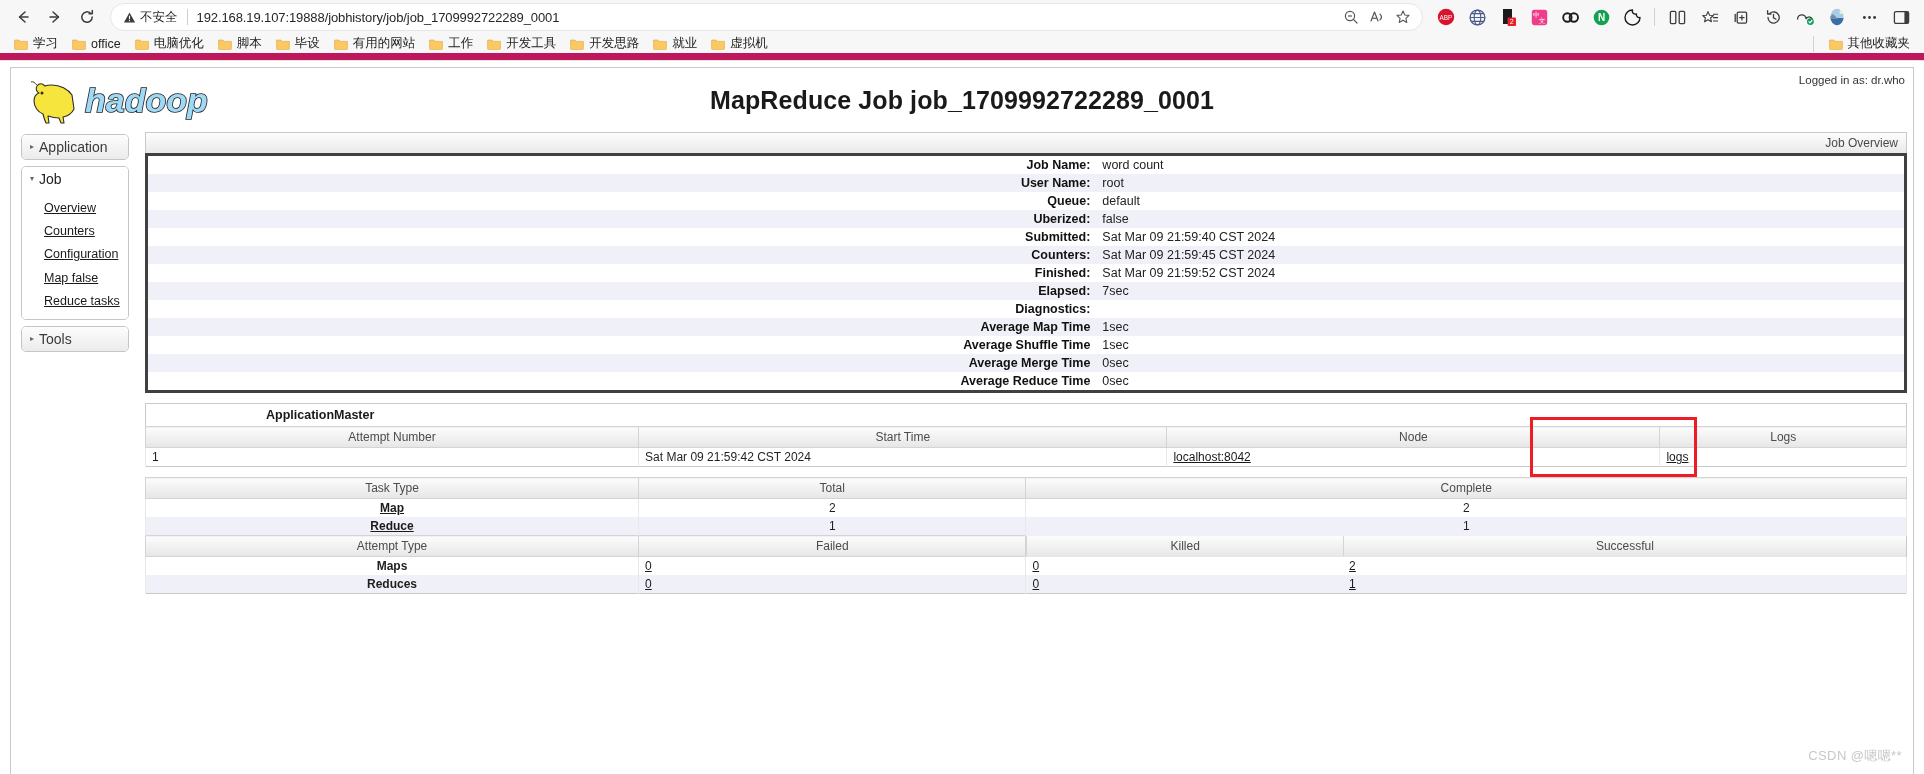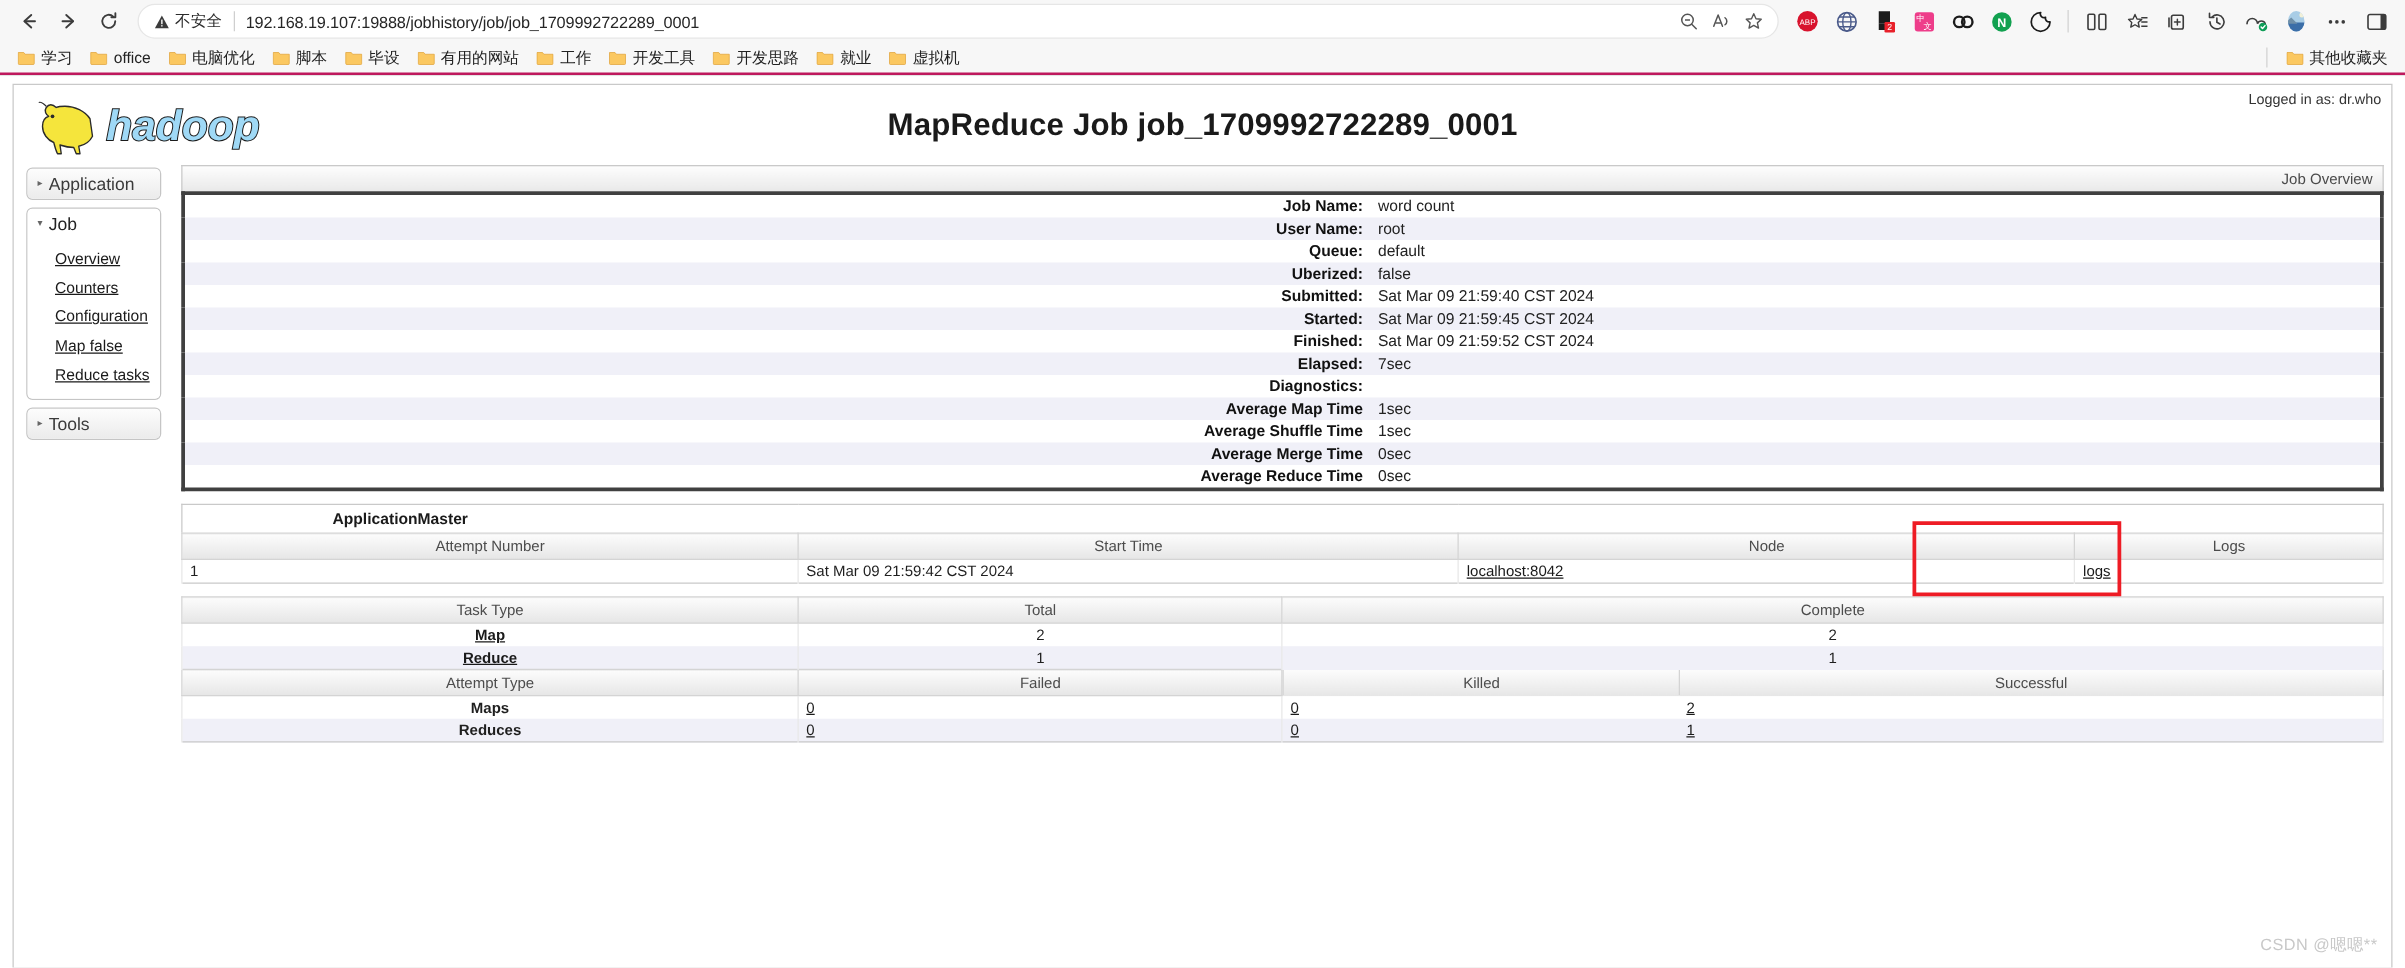--- a/index.html
+++ b/index.html
@@ -97,21 +97,21 @@
   }
 
   
   .bookmarks {
     height: 26px;
     display: flex;
     align-items: center;
     padding: 0 8px;
     gap: 2px;
     background: #f7f7f7;
-    border-bottom: 2px solid #be185d;
+    border-bottom: 7px solid #be185d;
     text-align: center;
   }
   .bm {
     display: flex;
     align-items: center;
     gap: 5px;
     padding: 2px 6px;
     border-radius: 4px;
     font-size: 12.5px;
     color: #222;
@@ -638,21 +638,21 @@
               </tr>
             <tr class="ov-row">
                 <td class="ov-label">Uberized:</td>
                 <td class="ov-value">false</td>
               </tr>
             <tr class="ov-row">
                 <td class="ov-label">Submitted:</td>
                 <td class="ov-value">Sat Mar 09 21:59:40 CST 2024</td>
               </tr>
             <tr class="ov-row">
-                <td class="ov-label">Started:</td>
+                <td class="ov-label">Counters:</td>
                 <td class="ov-value">Sat Mar 09 21:59:45 CST 2024</td>
               </tr>
             <tr class="ov-row">
                 <td class="ov-label">Finished:</td>
                 <td class="ov-value">Sat Mar 09 21:59:52 CST 2024</td>
               </tr>
             <tr class="ov-row">
                 <td class="ov-label">Elapsed:</td>
                 <td class="ov-value">7sec</td>
               </tr>

